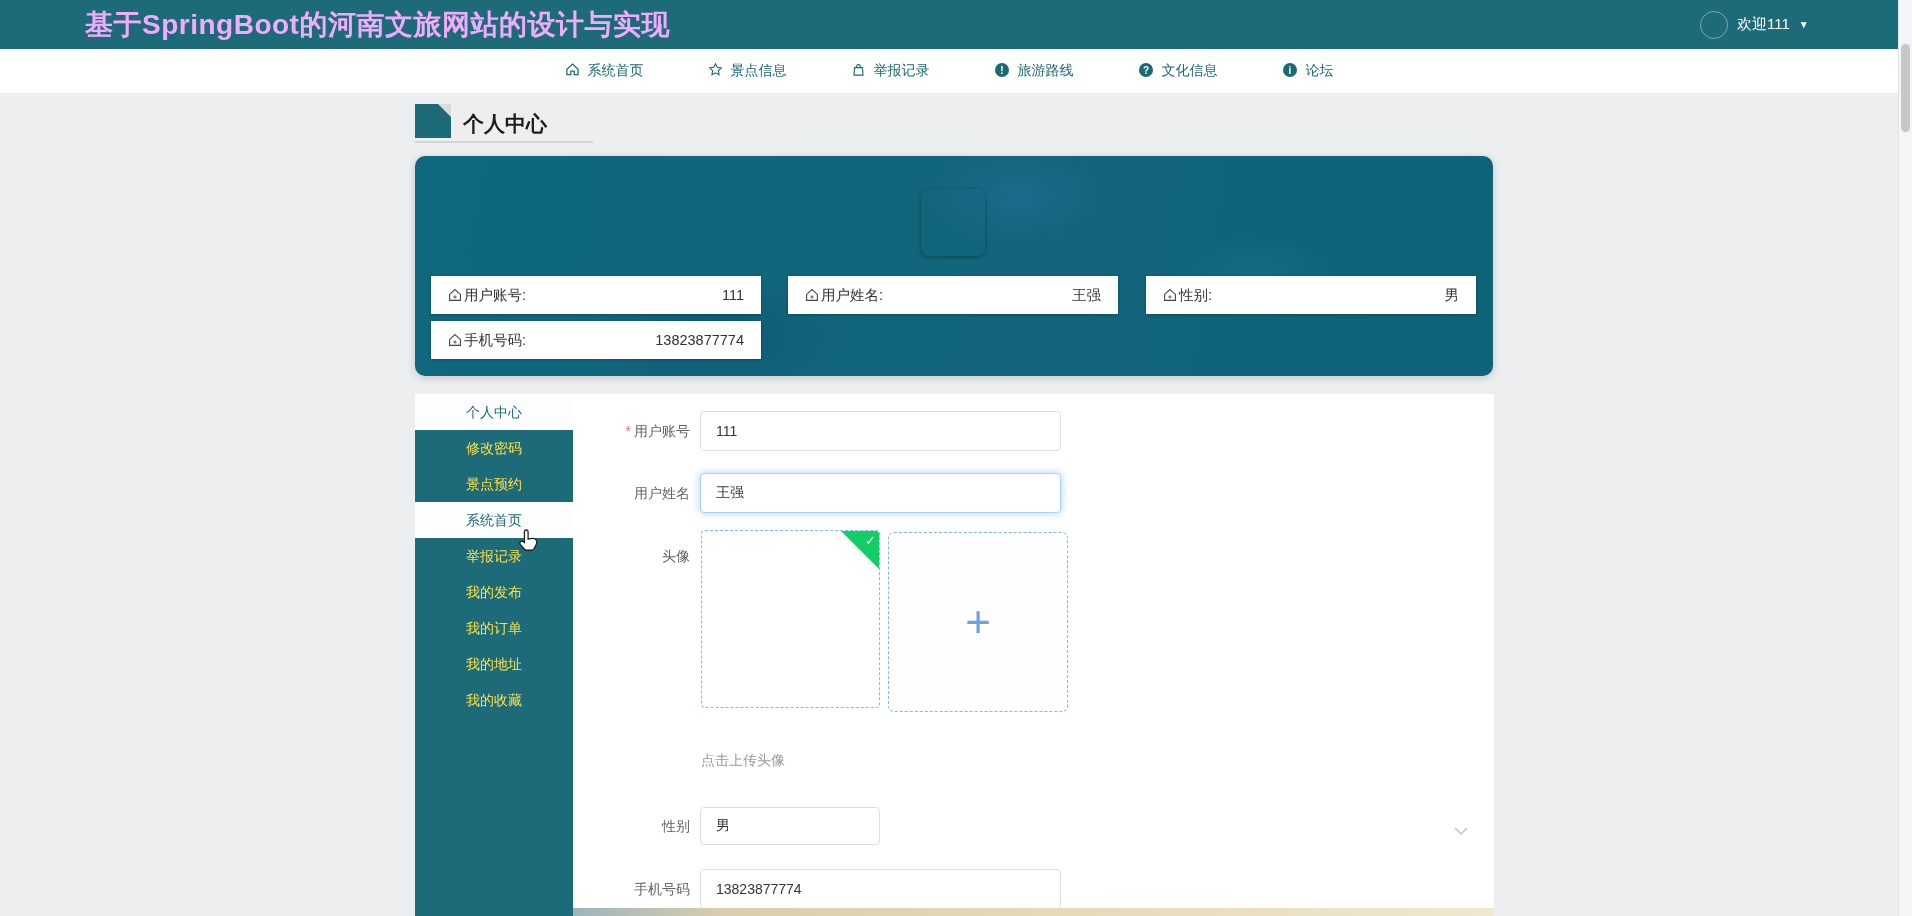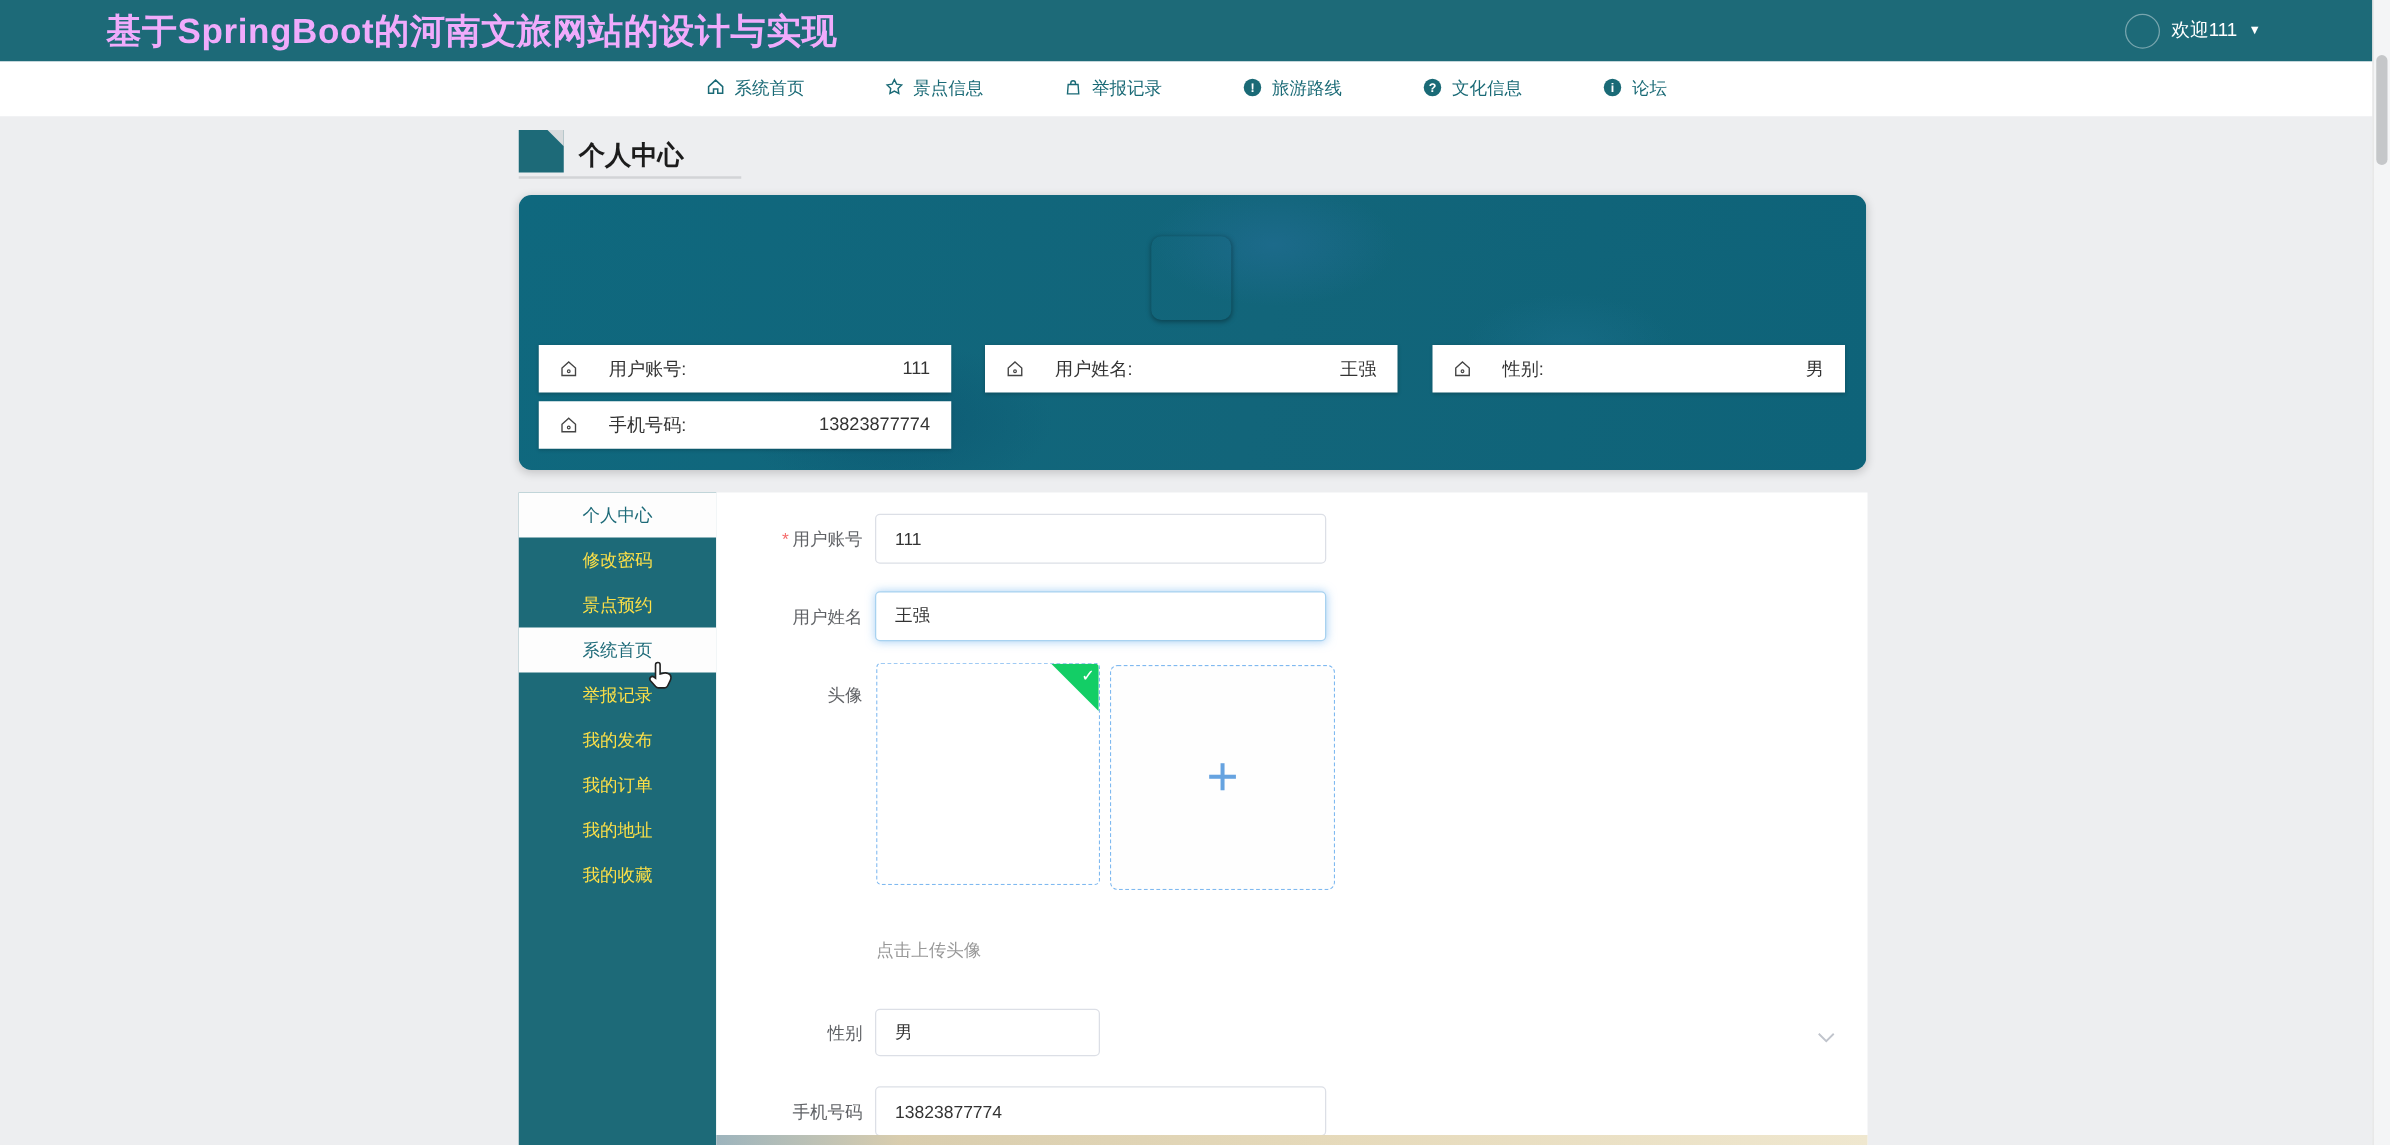--- a/index.html
+++ b/index.html
@@ -41,21 +41,21 @@
 
   
   .profile-card { position:absolute; left:415px; top:156px; width:1078px; height:220px; border-radius:10px;
     background:
       radial-gradient(140px 70px at 56% 18%, rgba(45,115,165,.38), transparent 70%),
       radial-gradient(180px 90px at 28% 82%, rgba(8,75,105,.42), transparent 70%),
       radial-gradient(120px 60px at 78% 55%, rgba(35,120,155,.30), transparent 70%),
       linear-gradient(100deg,#0f687e,#12657a 55%,#0e6379);
     box-shadow:0 2px 8px rgba(0,0,0,.18); }
   .card-avatar { position:absolute; left:506px; top:33px; width:64px; height:67px; border-radius:8px; overflow:hidden; box-shadow:0 1px 4px rgba(0,0,0,.35); }
-  .info-box { position:absolute; width:330px; height:38px; background:#ffffff; display:flex; align-items:center; gap:25px; padding:0 17px; font-size:14.5px; color:#333; box-shadow:0 1px 3px rgba(0,0,0,.22); }
+  .info-box { position:absolute; width:330px; height:38px; background:#ffffff; display:flex; align-items:center; gap:2px; padding:0 17px; font-size:14.5px; color:#333; box-shadow:0 1px 3px rgba(0,0,0,.22); }
   .info-box .val { margin-left:auto; color:#333; }
   .info-box svg { flex:none; }
   .ib-r1 { top:120px; } .ib-r2 { top:165px; }
   .ib-c1 { left:16px; } .ib-c2 { left:373px; } .ib-c3 { left:731px; }
 
   
   .sidebar { position:absolute; left:415px; top:394px; width:158px; height:522px; background:#1d6a78; }
   .side-item { height:36px; line-height:36px; text-align:center; color:#fde047; font-size:14px; cursor:pointer; }
   .side-item.light { background:#fdfdfd; color:#1d6a78; }
 

